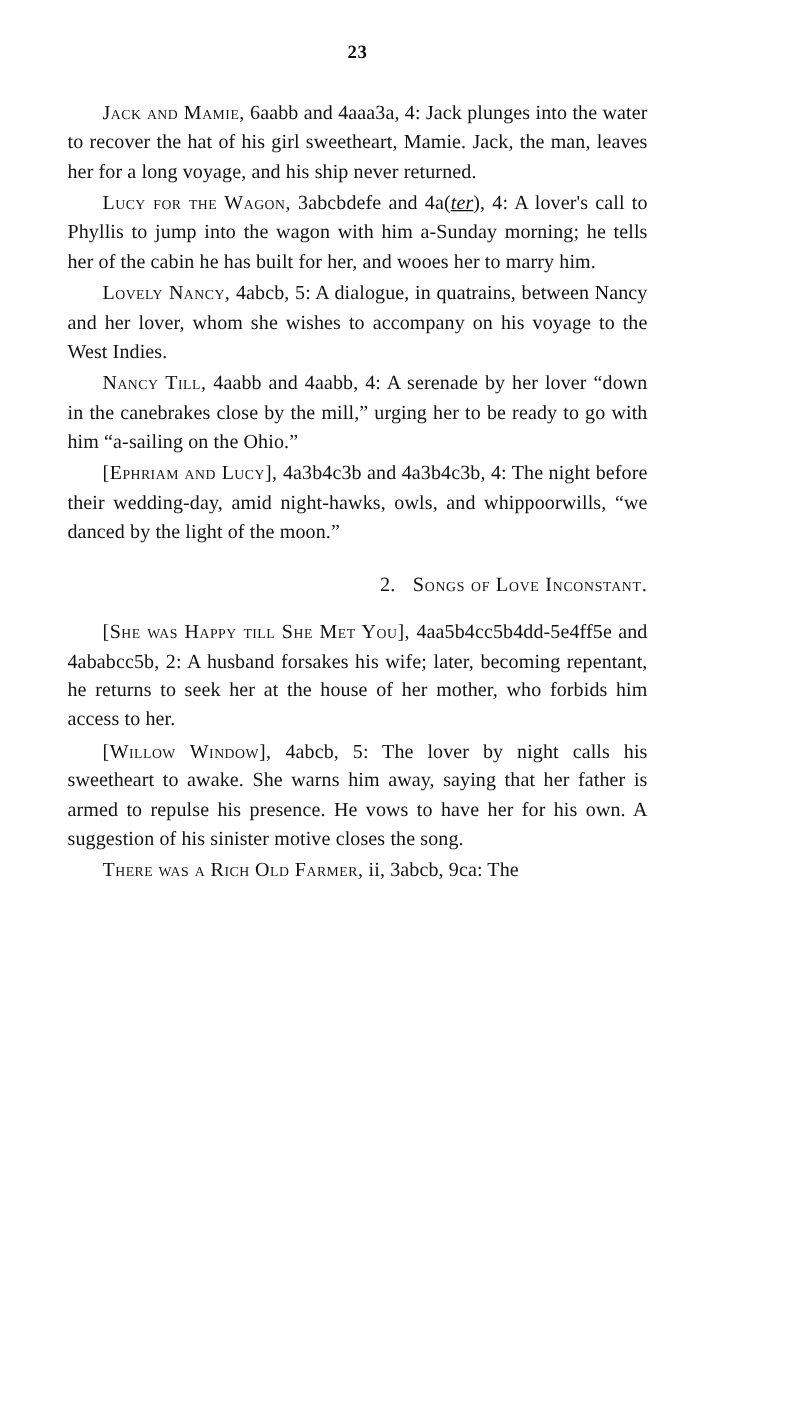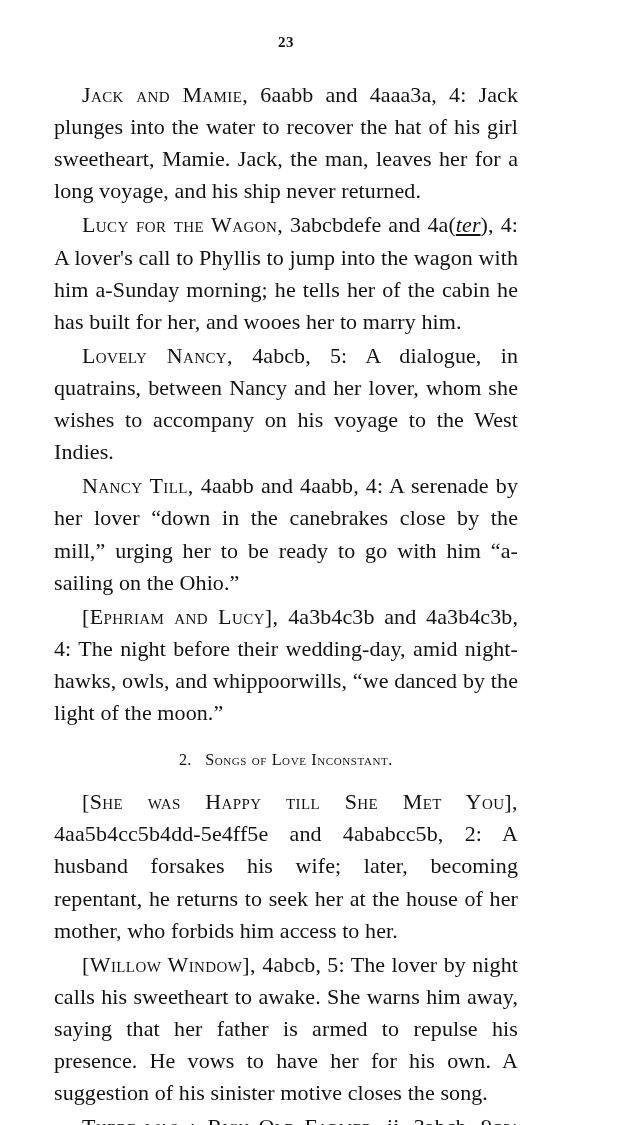--- a/index.html
+++ b/index.html
@@ -27,36 +27,36 @@
     letter-spacing: 0.5px;
     margin-bottom: 28px;
   }
   .body-text {
     width: 100%;
   }
   p.para {
     margin: 0 0 2px 0;
     text-indent: 28px;
     text-align: justify;
-    font-size: 22px;
+    font-size: 16px;
     line-height: 1.46;
     letter-spacing: 0.1px;
     -webkit-hyphens: none;
     hyphens: none;
   }
   .sc {
     font-variant: small-caps;
     letter-spacing: 0.4px;
   }
   .it {
     font-style: italic;
     text-decoration: underline;
   }
   .section-head {
-    text-align: center;
+    text-align: right;
     font-variant: small-caps;
     font-size: 16.2px;
     letter-spacing: 0.6px;
     margin: 22px 0 16px 0;
   }
   .section-head .num {
     font-variant: normal;
     letter-spacing: 0;
   }
 </style>

